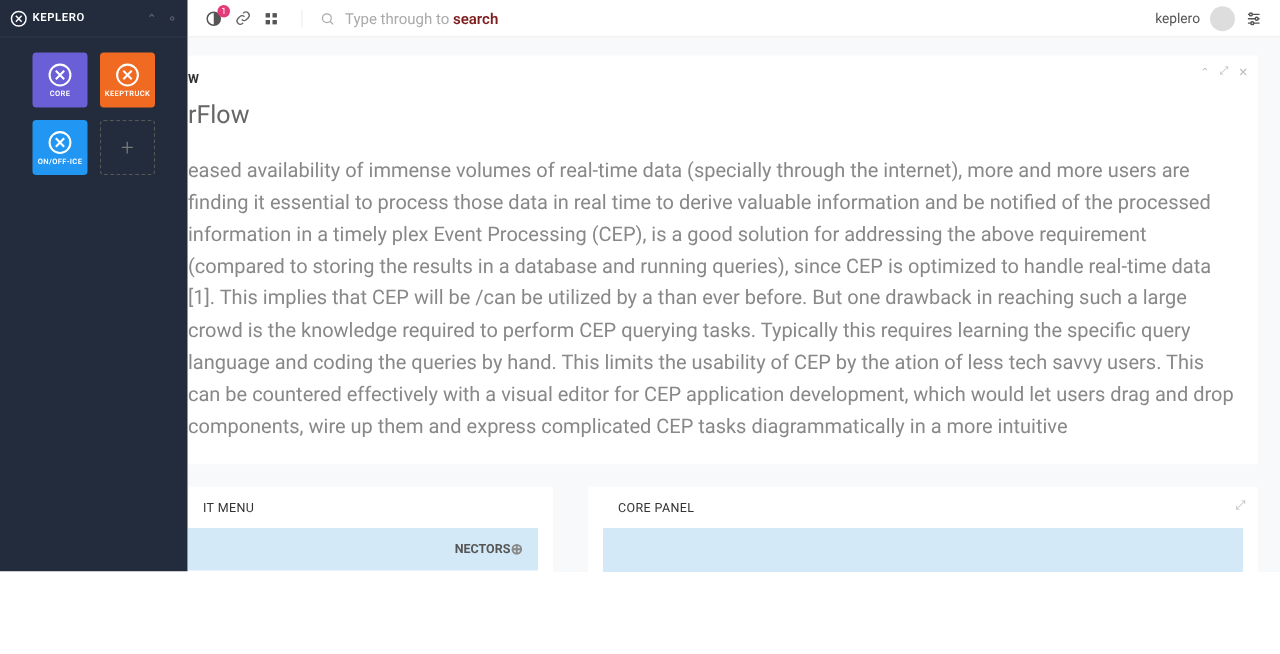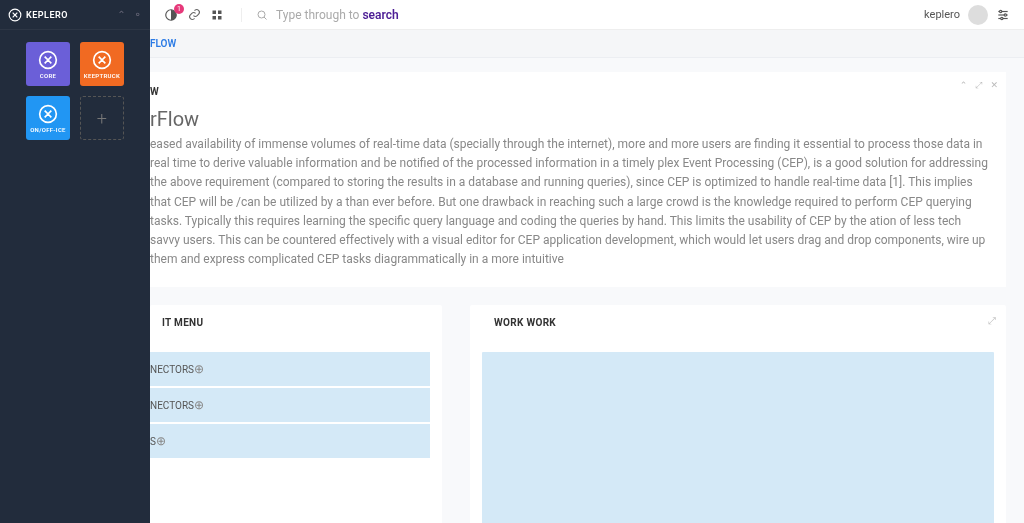--- a/index.html
+++ b/index.html
@@ -1,52 +1,52 @@
 <!DOCTYPE html>
 <html><head>
 <meta charset="utf-8">
 <style>
 *{box-sizing:border-box;margin:0;padding:0;font-family:-apple-system,BlinkMacSystemFont,"Segoe UI",Roboto,Arial,sans-serif}
 html,body{width:1024px;height:523px;overflow:hidden;background:#fff}
-.root{display:flex;height:523px}
+.root{display:flex;height:457px}
 .dark-panel{width:150px;background:#222c3c;flex-shrink:0;position:relative;z-index:50;display:flex;flex-direction:column}
 .dark-head{height:30px;display:flex;align-items:center;justify-content:space-between;padding:0 8px;border-bottom:1px solid rgba(255,255,255,.05)}
 .brand{display:flex;align-items:center;gap:4px;color:#fff;font-size:9px;font-weight:600;letter-spacing:.5px}
 .brand-ic{width:14px;height:14px}
 .dark-ctl{display:flex;gap:8px;color:#667}
 .dark-ctl span{font-size:10px;cursor:pointer}
 .tile-grid{display:grid;grid-template-columns:44px 44px;gap:10px;padding:12px 26px}
 .tile{width:44px;height:44px;border-radius:3px;display:flex;flex-direction:column;align-items:center;justify-content:center;cursor:pointer;color:#fff;font-size:6px;font-weight:600;letter-spacing:.3px}
 .tile svg{width:20px;height:20px;margin-bottom:2px}
 .t-core{background:#6b5fd8}
 .t-orange{background:#f16a22}
 .t-blue{background:#2196f3}
 .t-add{background:transparent;border:1px dashed #555;color:#777;font-size:18px;font-weight:300}
 .main{flex:1;display:flex;flex-direction:column;min-width:0;background:#fff}
 .topbar{height:30px;display:flex;align-items:center;padding:0 14px;gap:12px;border-bottom:1px solid #eee}
 .tb-icons{display:flex;align-items:center;gap:10px}
 .tb-ic{font-size:12px;color:#555;cursor:pointer;position:relative}
 .badge{position:absolute;top:-4px;right:-6px;background:#e6397a;color:#fff;font-size:7px;border-radius:50%;width:10px;height:10px;display:flex;align-items:center;justify-content:center}
 .search{flex:1;display:flex;align-items:center;gap:8px;color:#888;font-size:12px;margin-left:6px;border-left:1px solid #eee;padding-left:14px}
-.search-strong{color:#4c1d95;font-weight:600}
+.search-strong{color:#7f1d1d;font-weight:600}
 .user{display:flex;align-items:center;gap:8px;font-size:11px;color:#555}
 .avatar{width:20px;height:20px;border-radius:50%;background:#ddd}
 .sliders{font-size:12px;color:#555;cursor:pointer}
 .crumb{height:28px;background:#f5f6f8;border-bottom:1px solid #eceef2;display:flex;align-items:center;font-size:10px;font-weight:600;color:#2c7be5;padding-left:0}
 .page{flex:1;overflow:auto;background:#f8f9fb;padding:14px 18px 18px 0}
 .intro{background:#fff;padding:14px 18px 18px 0;position:relative;margin-bottom:18px}
 .intro-title-sm{font-size:10px;font-weight:700;color:#333;letter-spacing:.3px}
-.intro-title{font-size:20px;color:#666;margin:10px 0 4px;font-weight:400}
-.intro-text{font-size:12px;line-height:1.6;color:#888}
+.intro-title{font-size:20px;color:#666;margin:10px 0 20px;font-weight:400}
+.intro-text{font-size:16px;line-height:1.6;color:#888}
 .intro-ctl{position:absolute;top:8px;right:8px;display:flex;gap:8px;color:#bbb;font-size:9px}
 .row{display:flex;gap:28px}
 .col-menu{width:292px;background:#fff;border-radius:2px;padding:12px 0 20px}
 .col-work{flex:1;background:#fff;border-radius:2px;padding:12px 12px 12px 12px;position:relative;min-height:280px}
-.panel-h{font-size:10px;font-weight:700;color:#333;letter-spacing:.3px;padding:0 12px 24px}
-.menu-item{background:#d4e9f7;margin:0 12px 2px 0;height:34px;display:flex;align-items:center;justify-content:flex-start;padding:0 12px 0 0;font-size:10px;font-weight:400;color:#555;cursor:pointer}
+.panel-h{font-size:10px;font-weight:400;color:#333;letter-spacing:.3px;padding:0 12px 10px}
+.menu-item{background:#d4e9f7;margin:0 12px 2px 0;height:34px;display:flex;align-items:center;justify-content:flex-end;padding:0 12px 0 0;font-size:10px;font-weight:700;color:#555;cursor:pointer}
 .menu-item .plus{color:#888;font-size:12px}
 .work-area{background:#d4e9f7;height:260px;border-radius:1px}
 .expand{position:absolute;top:10px;right:10px;color:#bbb;font-size:10px;cursor:pointer}
 svg{display:block}
 </style>
 </head>
 <body>
 
 <div class="root">
   <aside class="dark-panel">
@@ -133,23 +133,20 @@
               <line x1="4" y1="12" x2="20" y2="12"></line>
               <line x1="4" y1="18" x2="20" y2="18"></line>
               <circle cx="8" cy="6" r="2" fill="#fff"></circle>
               <circle cx="16" cy="12" r="2" fill="#fff"></circle>
               <circle cx="10" cy="18" r="2" fill="#fff"></circle>
             </svg>
         </span>
       </div>
     </div>
 
-    <div class="crumb">
-      <span>FLOW</span>
-    </div>
 
     <div class="page">
       <div class="intro">
         <div class="intro-ctl">
           <span>⌃</span>
           <span>⤢</span>
           <span>✕</span>
         </div>
         <div class="intro-title-sm">W</div>
         <div class="intro-title">rFlow</div>
@@ -167,19 +164,19 @@
             <span>NECTORS</span>
             <span class="plus">⊕</span>
           </div>
           <div class="menu-item">
             <span>S</span>
             <span class="plus">⊕</span>
           </div>
         </div>
         <div class="col-work">
           <span class="expand">⤢</span>
-          <div class="panel-h">WORK WORK</div>
+          <div class="panel-h">CORE PANEL</div>
           <div class="work-area"></div>
         </div>
       </div>
     </div>
   </div>
 </div>
 
 </body></html>

